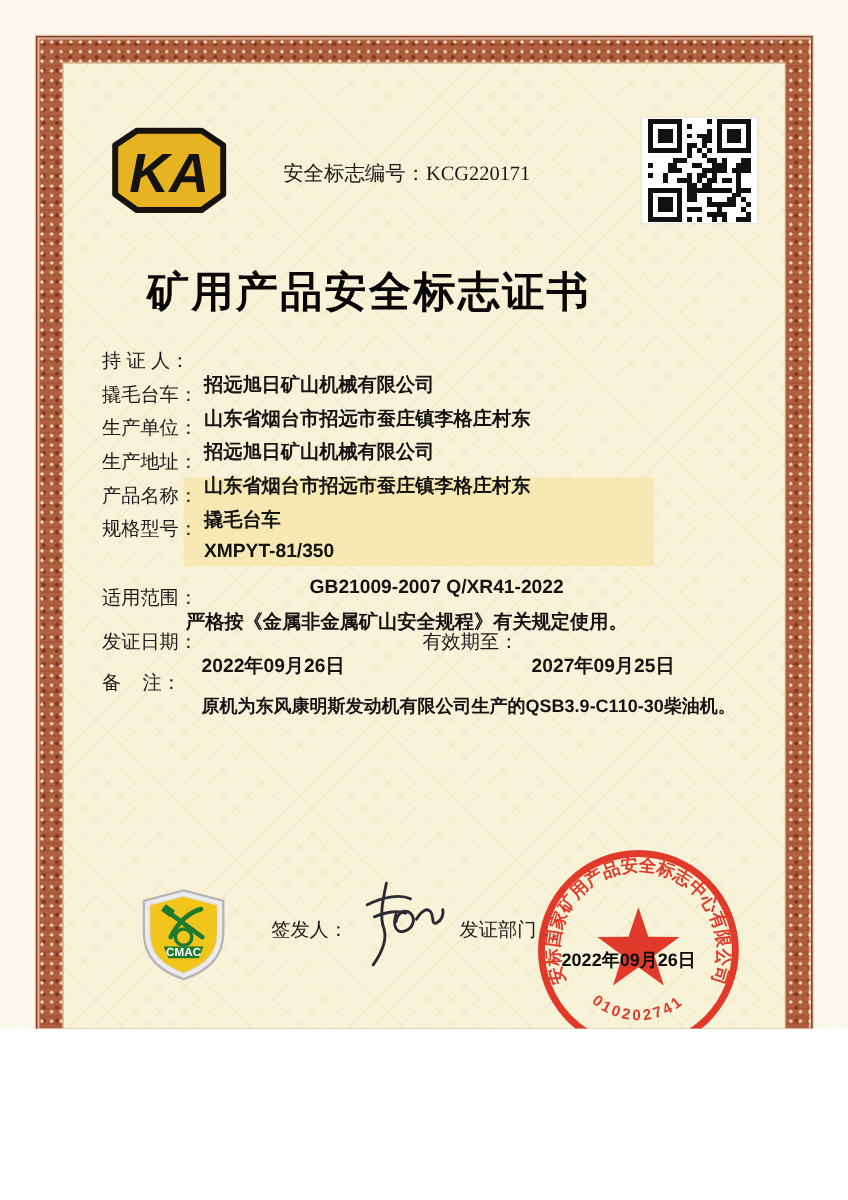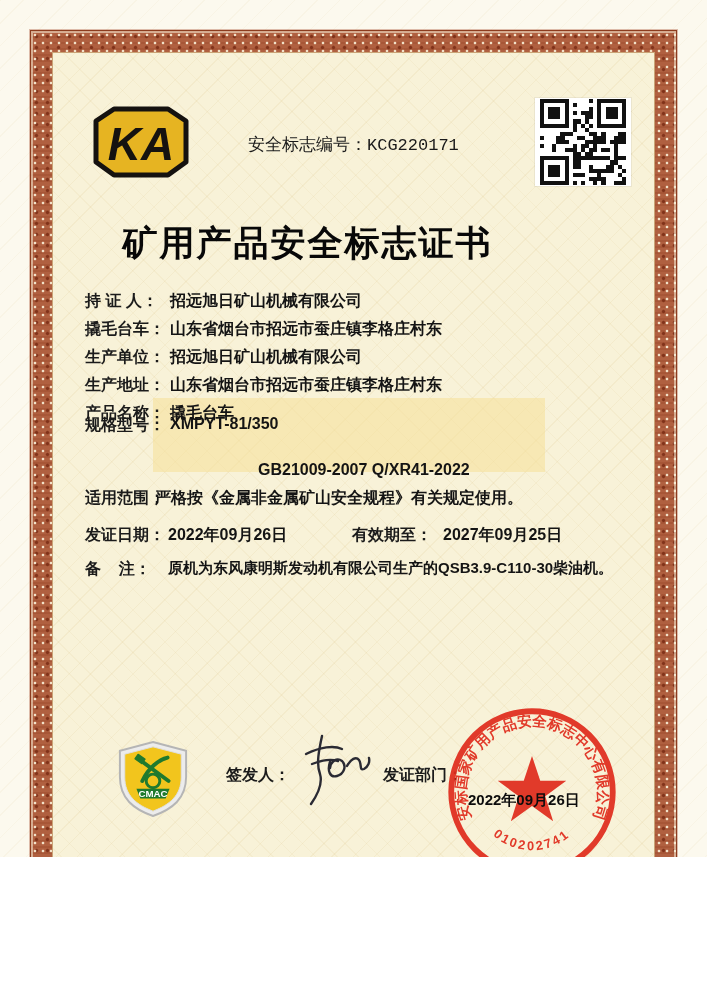--- a/index.html
+++ b/index.html
@@ -15,28 +15,28 @@
       repeating-linear-gradient(0deg, rgba(145,62,32,.28) 0 2px, rgba(0,0,0,0) 2px 6px);
     background-size:8px 8px,11px 11px,auto;
     border:1px solid #8c3c1e;
     box-shadow:inset 0 0 0 2px rgba(250,240,216,.55), 0 0 0 1px rgba(176,96,64,.4);}
   .content{position:absolute;left:52px;top:52px;width:601px;height:881px;
     background-color:#f8f2d8;border:1px solid #c9a477;
     background-image:
       repeating-linear-gradient(135deg, rgba(214,186,120,.13) 0 1px, transparent 1px 15px),
       repeating-linear-gradient(45deg, rgba(214,186,120,.10) 0 1px, transparent 1px 15px);}
   .abs{position:absolute;}
-  .cert-no{left:248px;top:133px;font-family:Liberation Mono, monospace;font-size:17px;color:#1a1a1a;}
+  .cert-no{left:236px;top:133px;font-family:Liberation Serif, serif;font-size:17px;color:#1a1a1a;}
   .title{left:55px;top:220px;width:505px;text-align:center;font-size:35px;font-weight:900;
     color:#080808;letter-spacing:2px;}
   .highlight{left:153px;top:398px;width:392px;height:74px;background:rgba(245,224,152,.55);}
-  .lbl{font-size:16px;font-weight:700;color:#1b1b1b;white-space:pre;}
-  .val{font-size:16px;font-weight:700;color:#141414;white-space:nowrap;}
+  .lbl{font-size:16px;font-weight:400;color:#1b1b1b;white-space:pre;}
+  .val{font-size:16px;font-weight:700;color:#141414;white-space:nowrap;margin-top:20px;}
   .r0{top:291px}.r1{top:319px}.r2{top:347px}.r3{top:375px}.r4{top:403px}
-  .r5{top:415px}.r6{top:461px}.r7{top:488px}
+  .r5{top:431px}.r6{top:461px}.r7{top:488px}
   .lx{left:85px}.vx{left:170px}
   .v6{left:258px}.v7{left:155px}
   .rowdate{top:525px}.rowrem{top:559px}
   .d1{left:168px}.l2{left:352px}.d2{left:443px}
   .remval{left:168px;font-size:15px;}
   .statement{left:85px;top:637px;width:542px;font-size:16px;font-weight:700;color:#161616;
     line-height:20px;text-indent:2em;text-align:justify;}
   .signer{left:226px;top:765px;}
   .dept{left:383px;top:765px;}
   .seal-date{left:468px;top:791px;font-size:15px;font-weight:700;color:#0c0c0c;z-index:6;}

